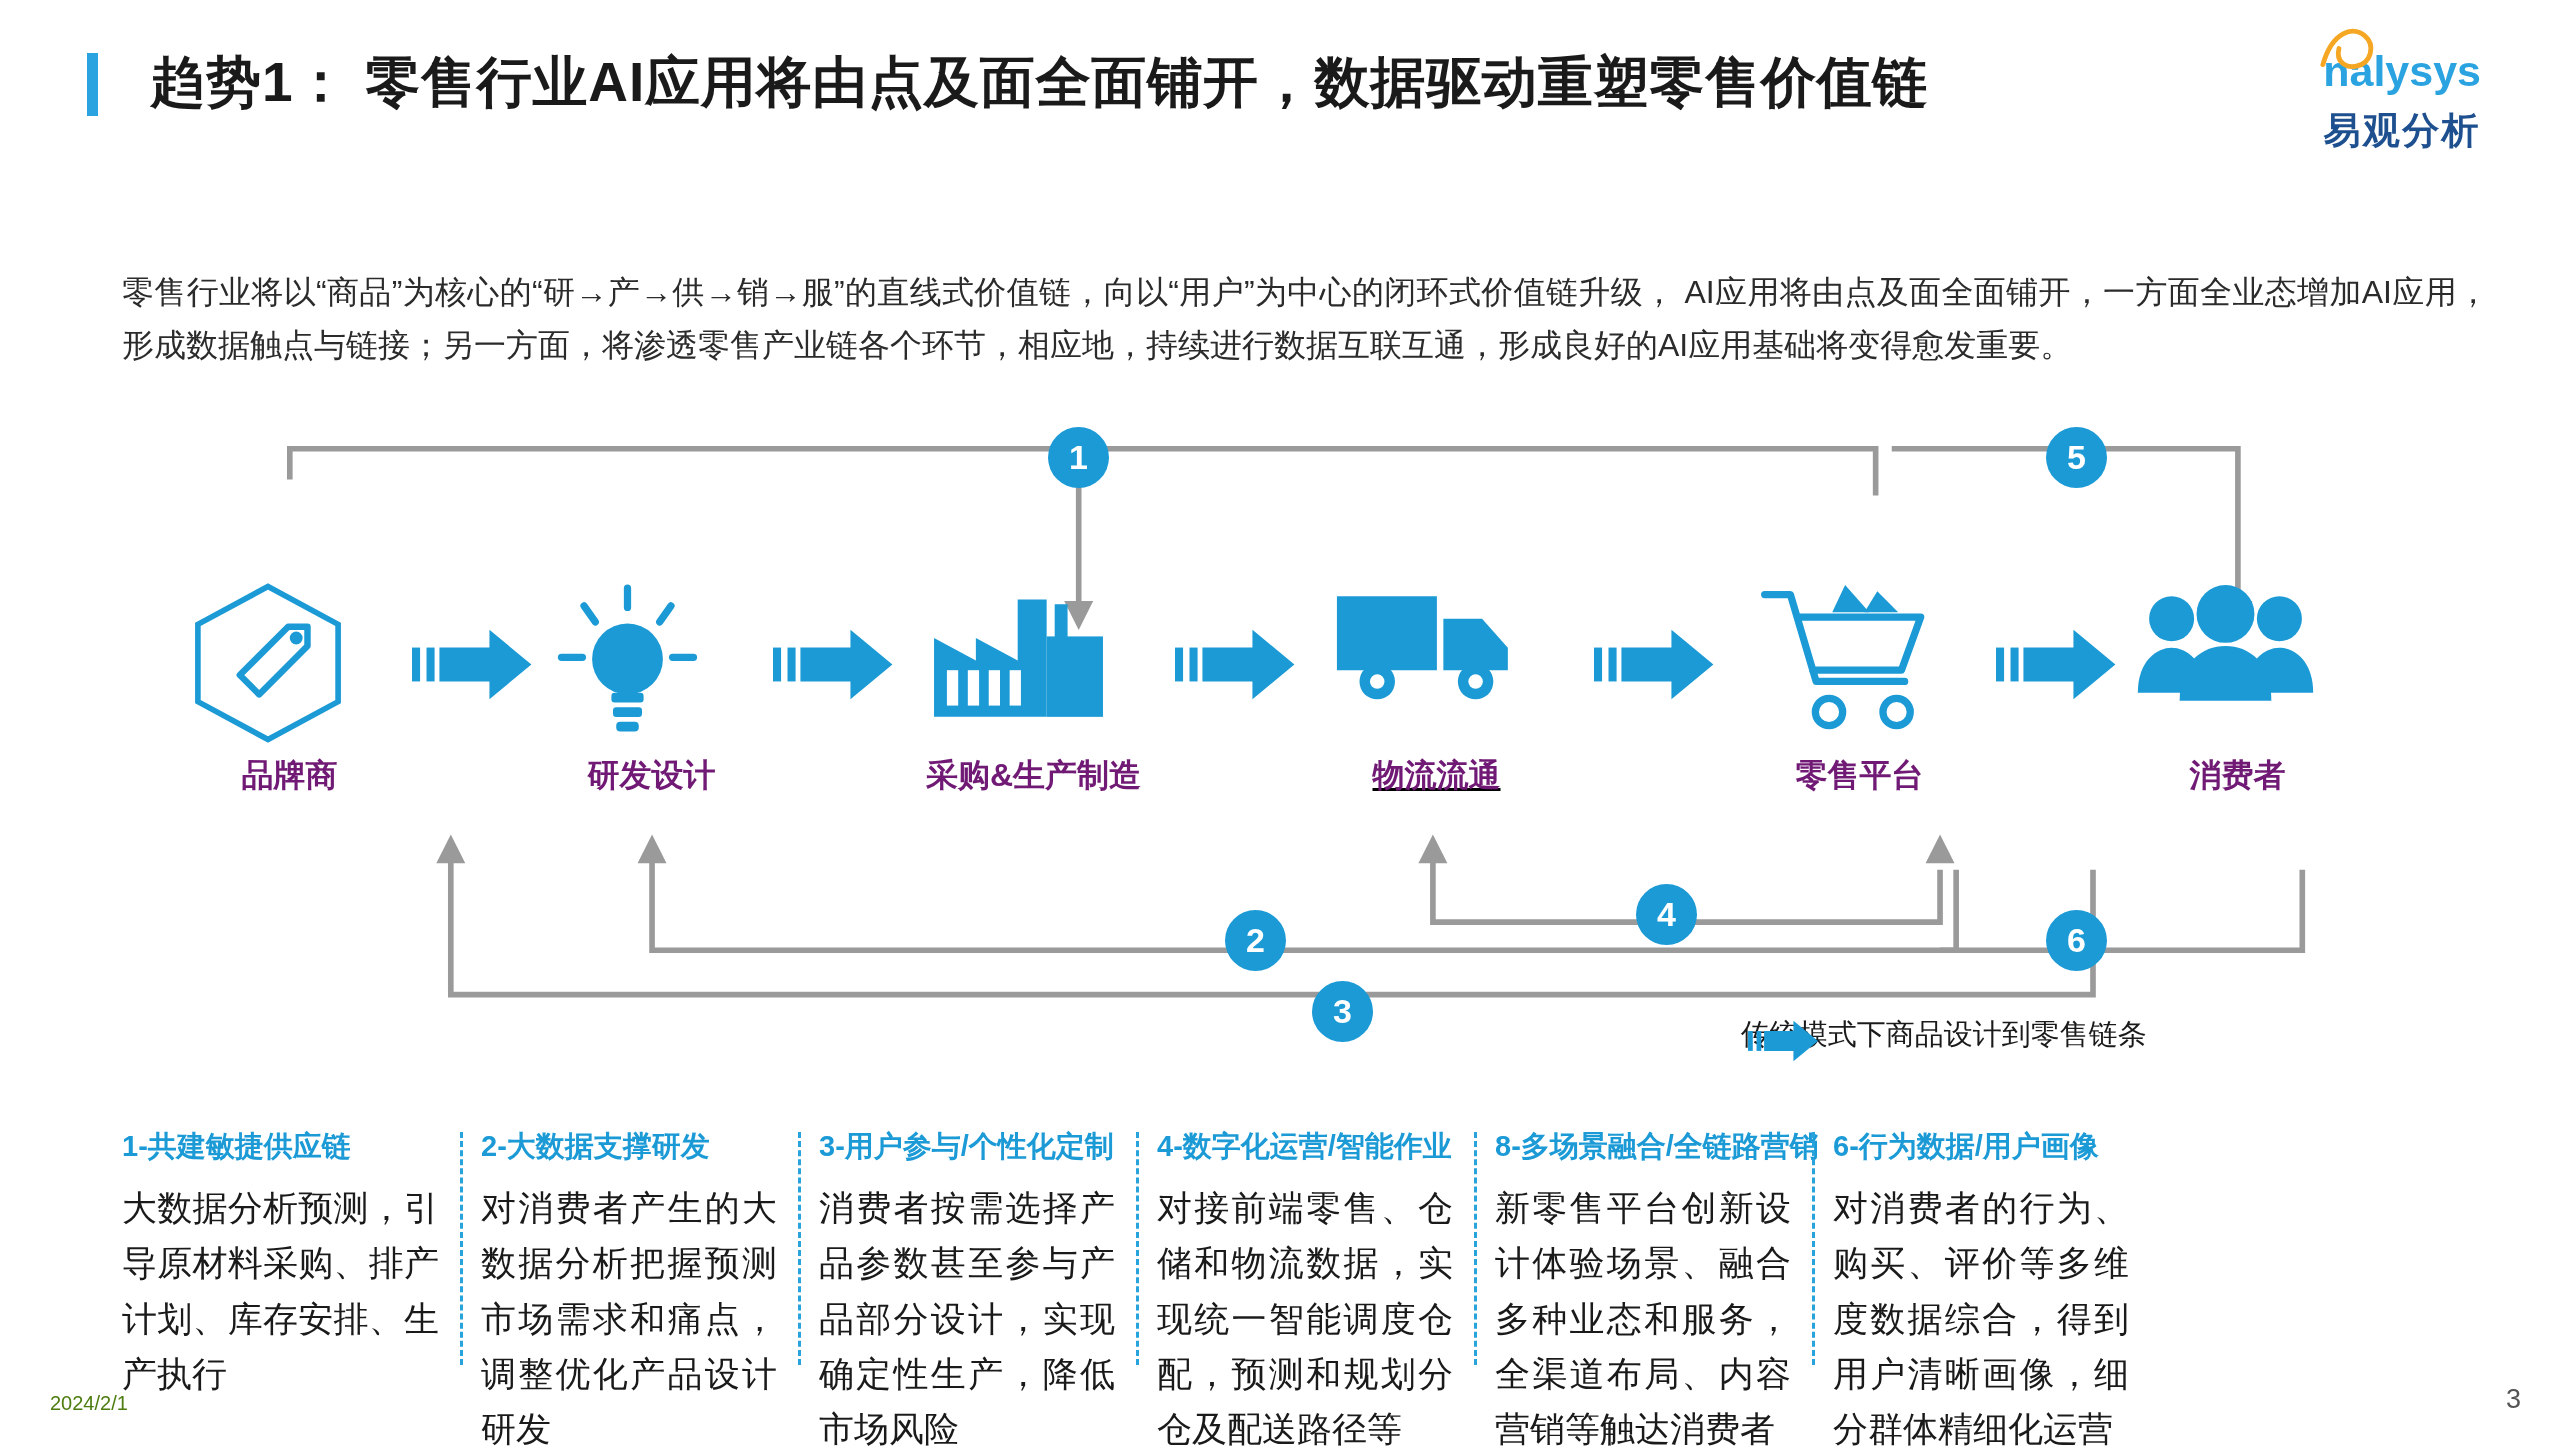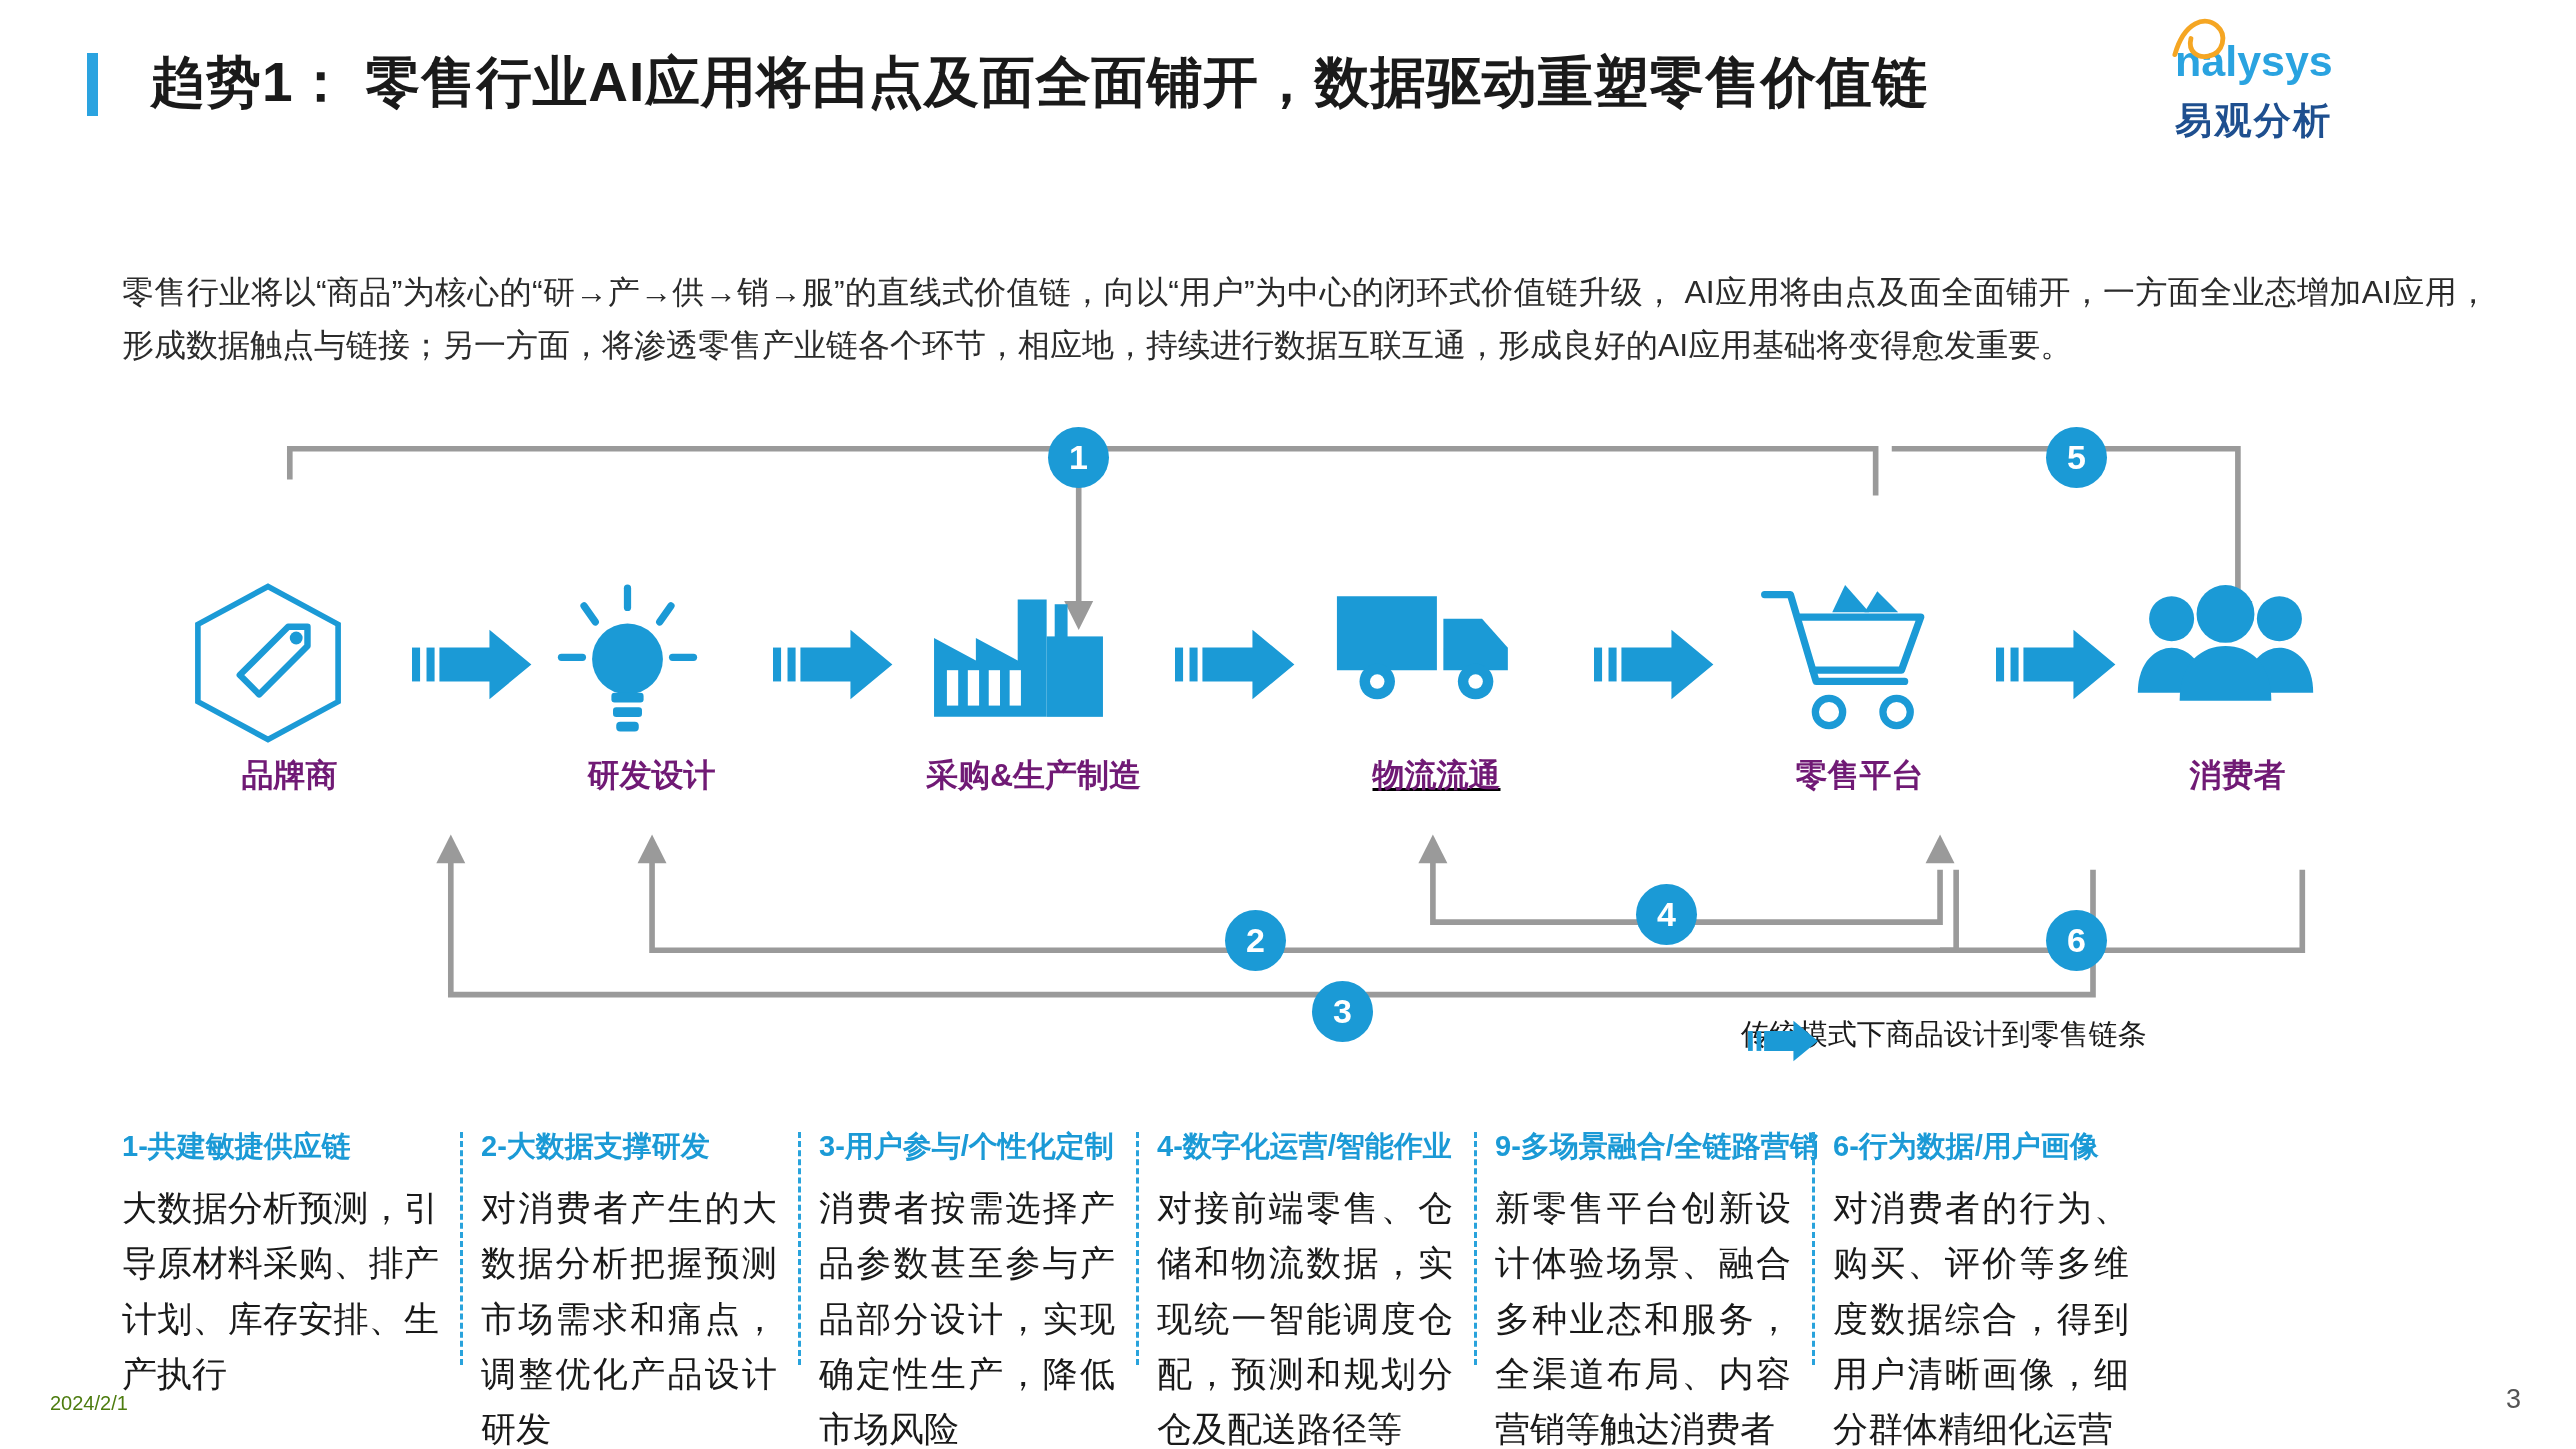--- a/index.html
+++ b/index.html
@@ -36,23 +36,23 @@
     font-size: 55px;
     font-weight: bold;
     color: #1a1a1a;
     line-height: 1.22;
     letter-spacing: 0.8px;
   }
 
   
   .logo {
     position: absolute;
-    right: 95px; top: 40px;
+    right: 95px; top: 50px;
     width: 306px;
-    text-align: left;
+    text-align: right;
   }
   .logo-word {
     font-size: 43px;
     font-weight: bold;
     color: #2aa3e0;
     letter-spacing: 0px;
     line-height: 1;
     position: relative;
     display: inline-block;
   }
@@ -411,21 +411,21 @@
       <h4>3-用户参与/个性化定制</h4>
       <p>消费者按需选择产品参数甚至参与产品部分设计，实现确定性生产，降低市场风险</p>
     </div>
     <div class="col">
       <div class="divider"></div>
       <h4>4-数字化运营/智能作业</h4>
       <p>对接前端零售、仓储和物流数据，实现统一智能调度仓配，预测和规划分仓及配送路径等</p>
     </div>
     <div class="col">
       <div class="divider"></div>
-      <h4>9-多场景融合/全链路营销</h4>
+      <h4>8-多场景融合/全链路营销</h4>
       <p>新零售平台创新设计体验场景、融合多种业态和服务，全渠道布局、内容营销等触达消费者</p>
     </div>
     <div class="col">
       <div class="divider"></div>
       <h4>6-行为数据/用户画像</h4>
       <p>对消费者的行为、购买、评价等多维度数据综合，得到用户清晰画像，细分群体精细化运营</p>
     </div>
   </div>
 
   <div class="footer-date">2024/2/1</div>

